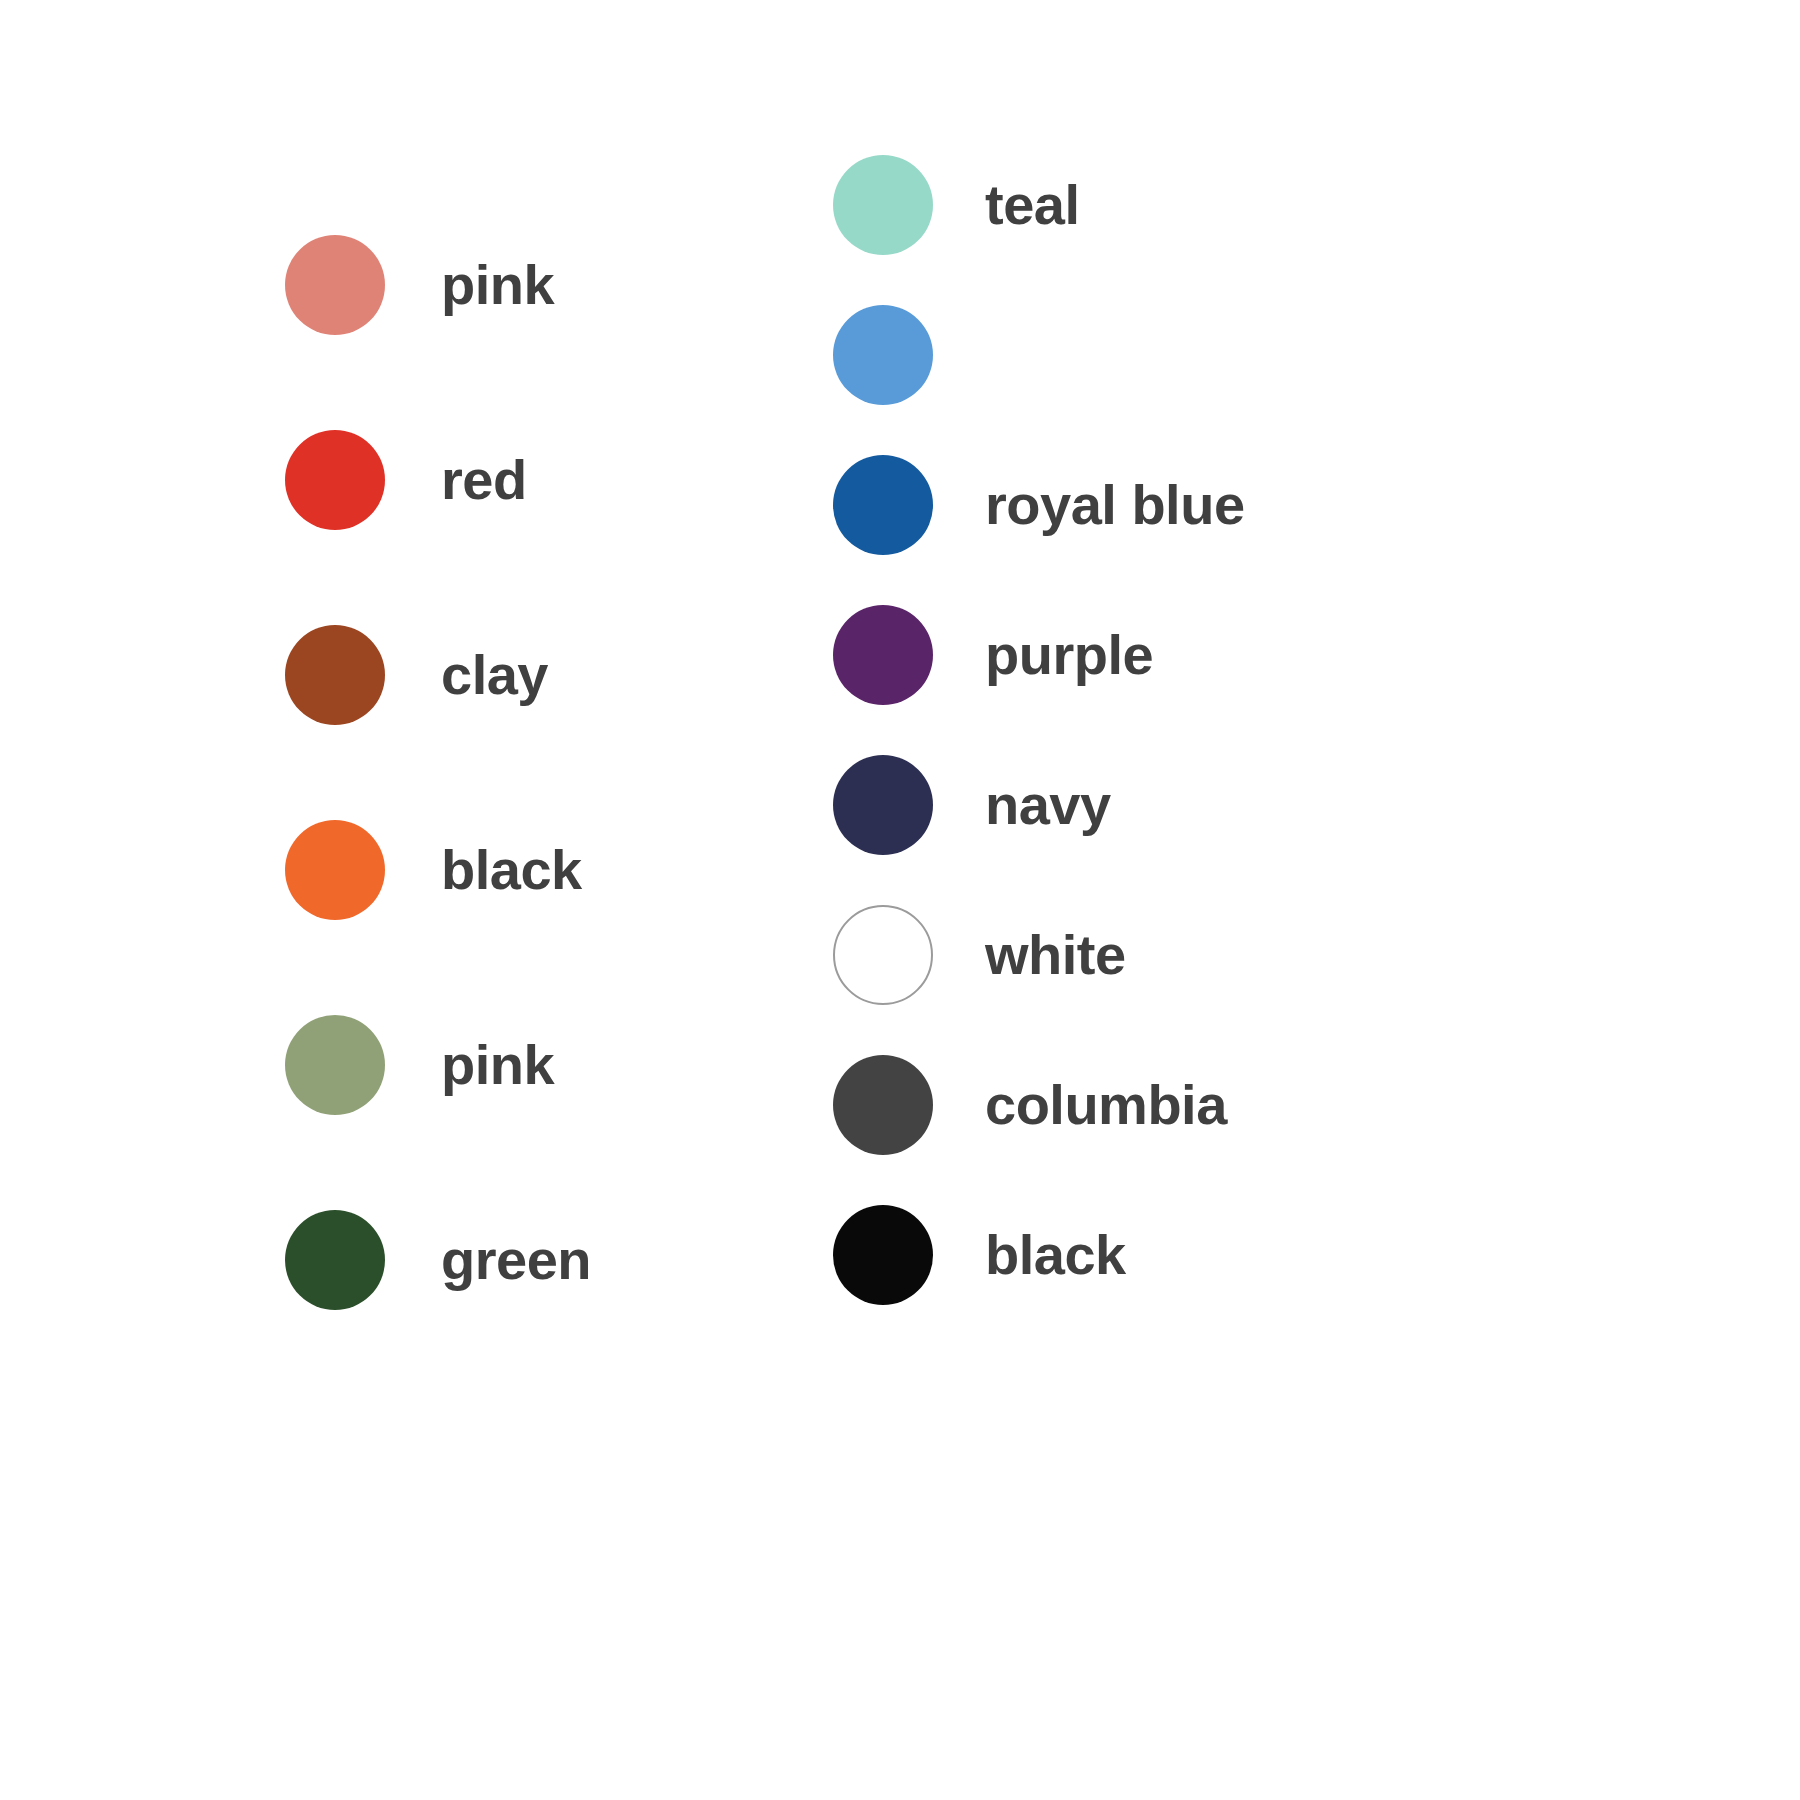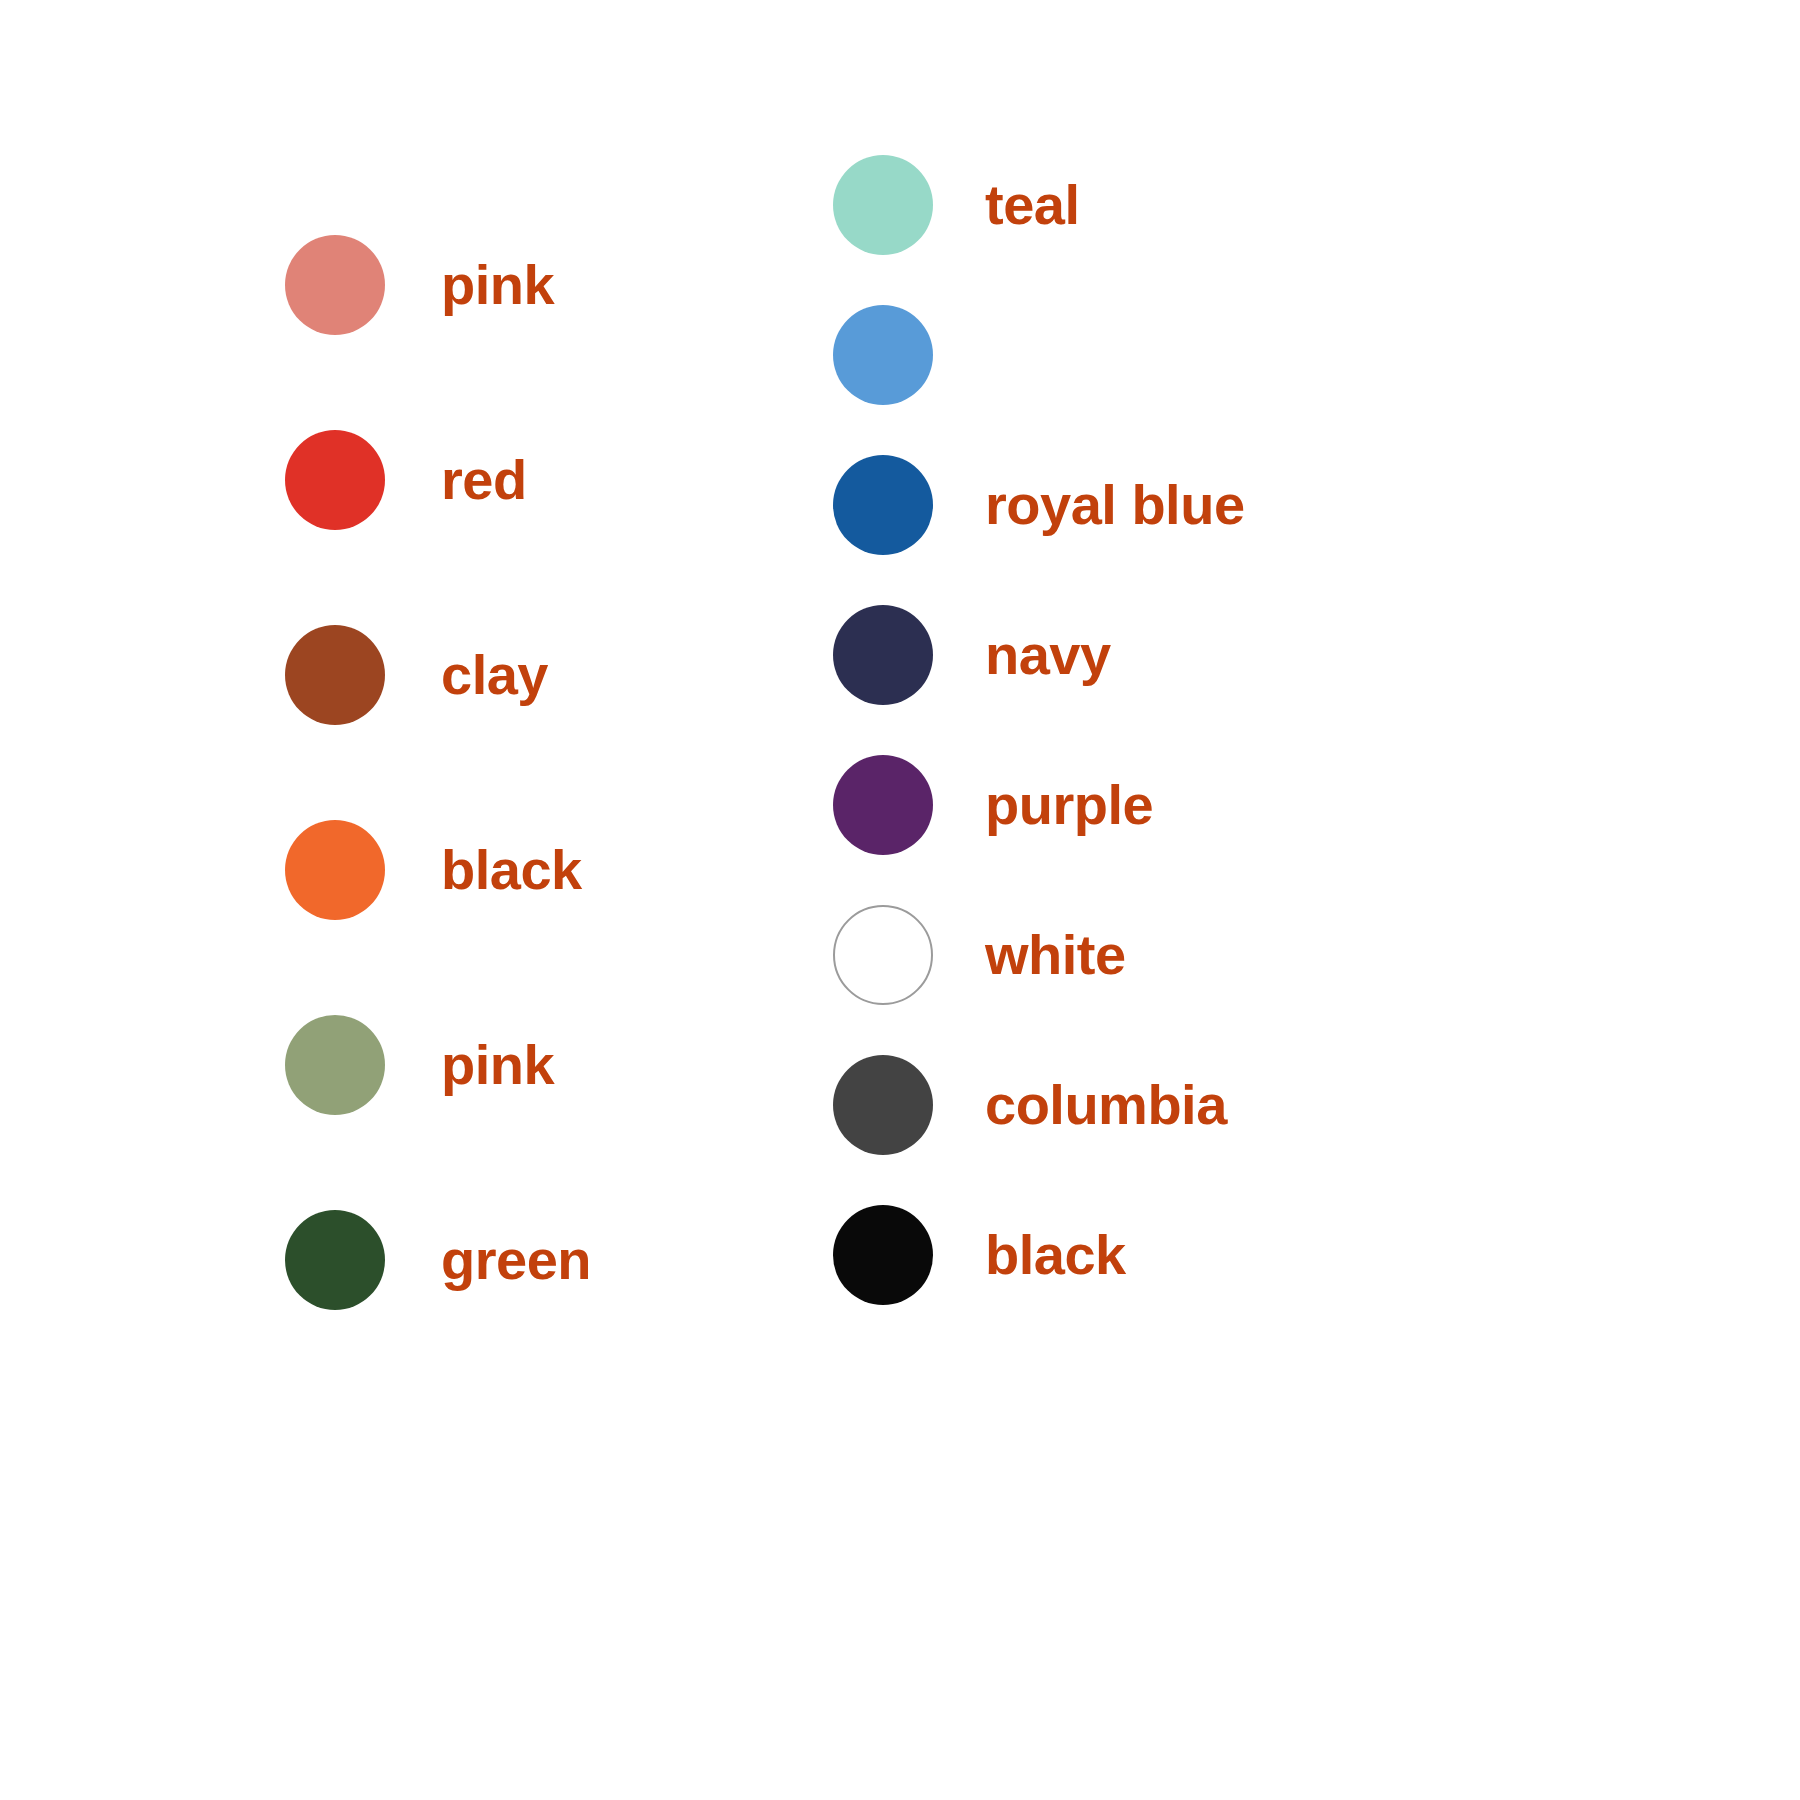--- a/index.html
+++ b/index.html
@@ -37,21 +37,21 @@
   .swatch-dot {
     width: 100px;
     height: 100px;
     border-radius: 50%;
     flex: 0 0 100px;
     box-sizing: border-box;
   }
   .swatch-label {
     font-size: 56px;
     font-weight: bold;
-    color: #c2410c;
+    color: #404040;
     letter-spacing: -0.5px;
     white-space: nowrap;
     line-height: 1;
   }
   
   #column-left .swatch-label  { margin-left: 56px; }
   
   #column-right .swatch-label { margin-left: 52px; }
 </style>
 </head>
@@ -92,26 +92,26 @@
         <span class="swatch-label">teal</span>
       </div>
       <div class="swatch-row">
         <div class="swatch-dot" style="background: rgb(88, 155, 216);"></div>
       </div>
       <div class="swatch-row">
         <div class="swatch-dot" style="background: rgb(20, 90, 158);"></div>
         <span class="swatch-label">royal blue</span>
       </div>
       <div class="swatch-row">
+        <div class="swatch-dot" style="background: rgb(90, 36, 104);"></div>
+        <span class="swatch-label">purple</span>
+      </div>
+      <div class="swatch-row">
         <div class="swatch-dot" style="background: rgb(44, 47, 81);"></div>
         <span class="swatch-label">navy</span>
-      </div>
-      <div class="swatch-row">
-        <div class="swatch-dot" style="background: rgb(90, 36, 104);"></div>
-        <span class="swatch-label">purple</span>
       </div>
       <div class="swatch-row">
         <div class="swatch-dot" style="background: rgb(255, 255, 255); border: 2px solid rgb(155, 155, 155);"></div>
         <span class="swatch-label">white</span>
       </div>
       <div class="swatch-row">
         <div class="swatch-dot" style="background: rgb(67, 67, 67);"></div>
         <span class="swatch-label">columbia</span>
       </div>
       <div class="swatch-row">

